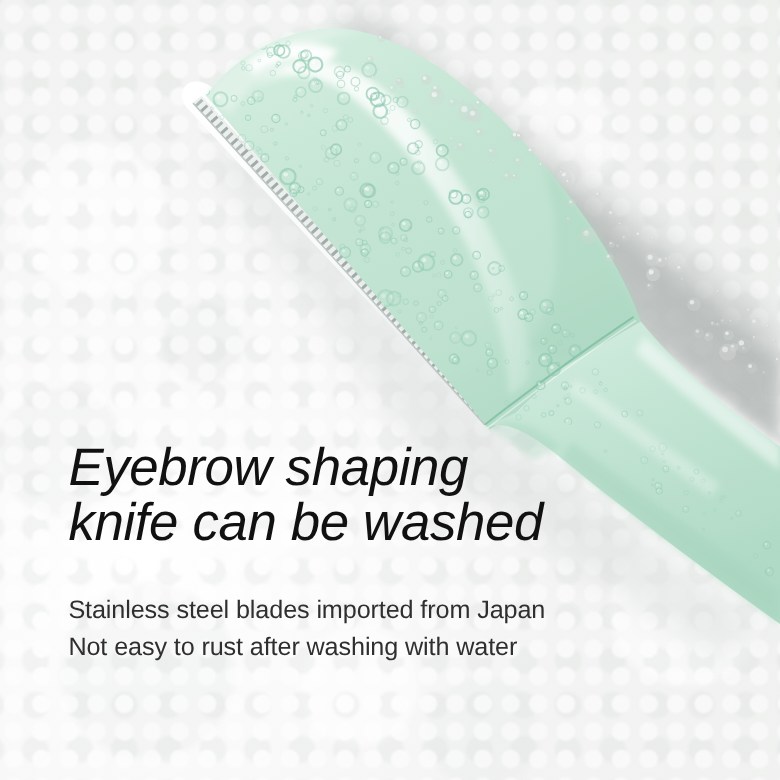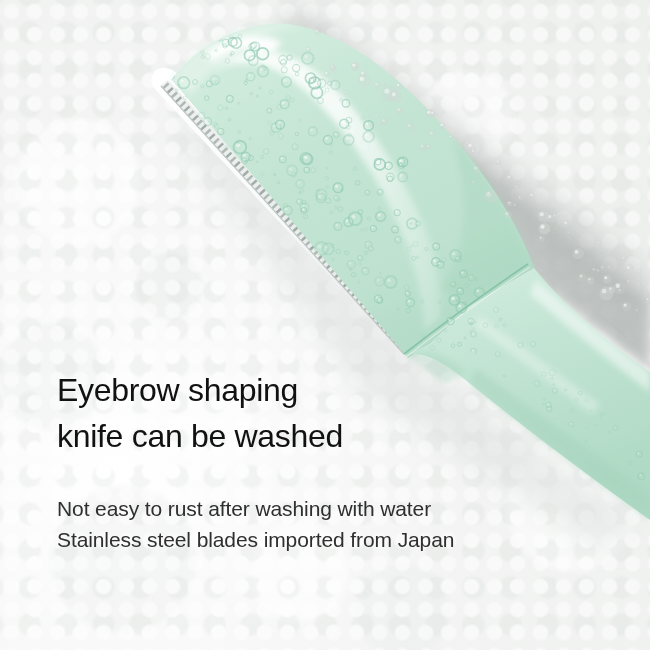--- a/index.html
+++ b/index.html
@@ -63,26 +63,27 @@
 
   
   .copy {
     position: absolute;
     left: 57px;
     top: 367px;
     width: 560px;
   }
   .headline {
     margin: 0;
-    font-size: 32px;
+    font-size: 44px;
     font-weight: 400;
     line-height: 46px;
     letter-spacing: -.3px;
     color: #111111;
     white-space: pre-line;
+    font-style: italic;
   }
   .bullets {
     margin: 0;
     padding: 0;
     list-style: none;
     margin-top: 34px;
   }
   .bullets li {
     font-size: 21px;
     font-weight: 400;
@@ -887,18 +888,18 @@
           <circle cx="476.6" cy="169.2" r="3.7" fill="#d2d6d4" opacity="0.27"></circle>
           <circle cx="475.5" cy="168.1" r="1.3" fill="#ffffff" opacity="0.39"></circle>
         </g>
     </svg>
   </div>
 
   <div class="copy">
     <h1 class="headline">Eyebrow shaping
 knife can be washed</h1>
     <ul class="bullets">
+      <li>Stainless steel blades imported from Japan</li>
       <li>Not easy to rust after washing with water</li>
-      <li>Stainless steel blades imported from Japan</li>
     </ul>
   </div>
 
 </div>
 
 </body></html>

